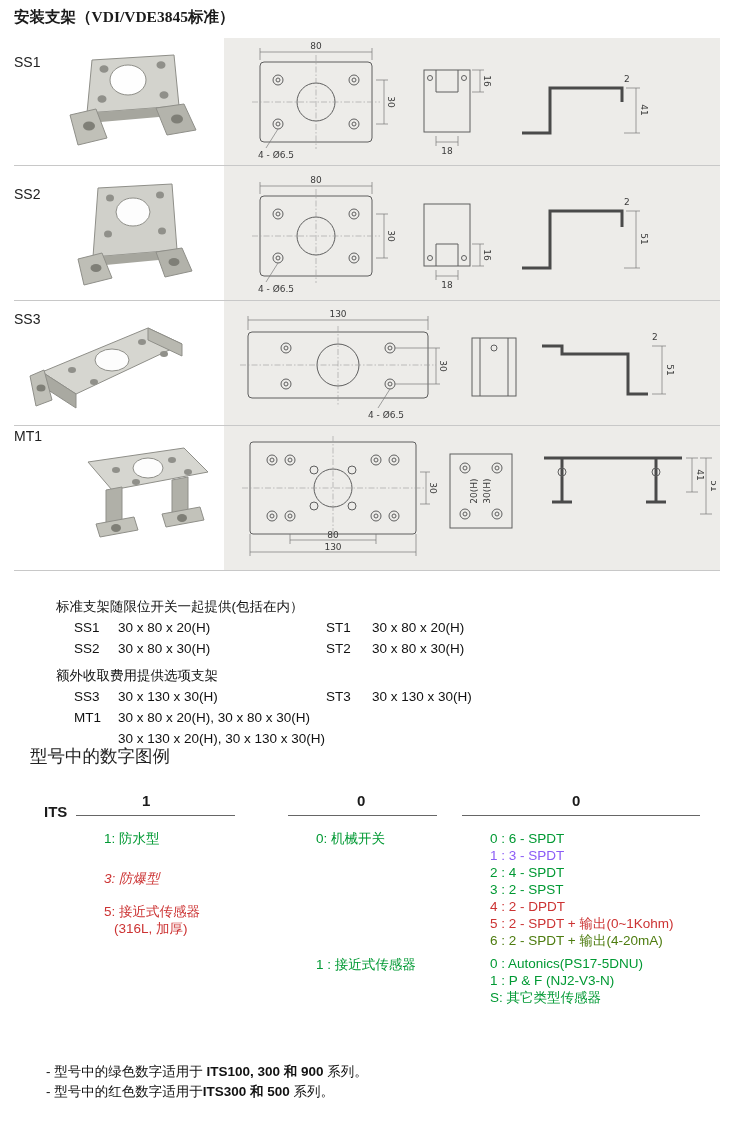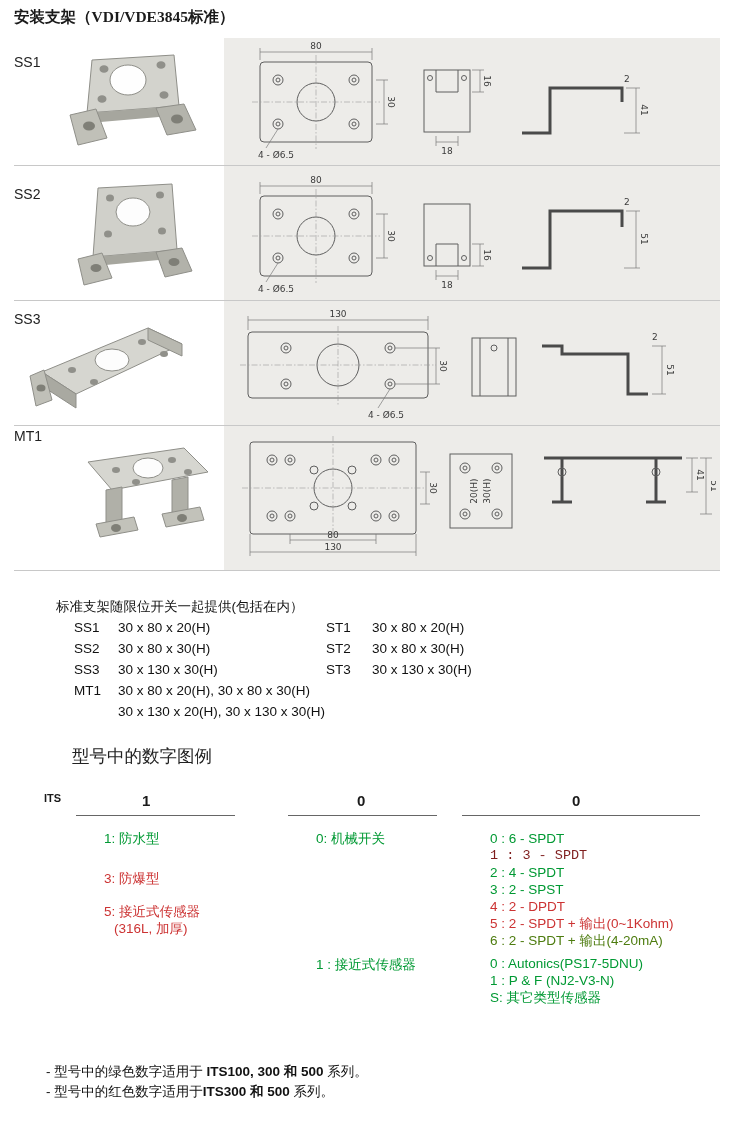--- a/index.html
+++ b/index.html
@@ -14,23 +14,23 @@
   svg text.dim{font-size:9px;fill:#3a3a3a;font-family:"DejaVu Sans",sans-serif;}
   .ln{stroke:#5f5f5f;fill:none;stroke-width:1;}
   .cl{stroke:#9a9a9a;fill:none;stroke-width:0.6;stroke-dasharray:6 2 1.5 2;}
   .dimln{stroke:#7a7a7a;fill:none;stroke-width:0.7;}
   .thick{stroke:#4a4a4a;fill:none;stroke-width:3;}
   .specs{position:absolute;left:56px;top:596px;font-size:13.5px;line-height:21px;color:#111;}
   .spec-grid{display:grid;grid-template-columns:44px 208px 46px 200px;margin-left:18px;}
   .span-rest{grid-column:2/5;}
   .mt6{margin-top:6px;}
   .legend-heading{position:absolute;left:30px;top:744px;font-size:17.5px;
-                  font-family:"Liberation Serif","DejaVu Serif",serif;color:#222;margin-left:42px;}
+                  font-family:"Liberation Serif","DejaVu Serif",serif;color:#222;}
   .legend{position:absolute;left:0;top:788px;width:749px;font-size:13.5px;}
-  .legend-prefix{position:absolute;left:44px;top:4px;font-weight:bold;font-size:11px;}
+  .legend-prefix{position:absolute;left:44px;top:15px;font-weight:bold;font-size:15px;}
   .legend-digit{position:absolute;top:4px;font-weight:bold;font-size:15px;}
   .d1{left:142px;}.d2{left:357px;}.d3{left:572px;}
   .uline{position:absolute;top:27px;height:1px;background:#666;}
   .u1{left:76px;width:159px;}.u2{left:288px;width:149px;}.u3{left:462px;width:238px;}
   .lcol{position:absolute;line-height:17px;margin-left:28px;}
   .col1{left:76px;top:42px;}.col2{left:288px;top:42px;}.col3{left:462px;top:42px;}
   .mb23{margin-bottom:23px;}.mb16{margin-bottom:16px;}
   .sub{padding-left:10px;}
   .gap{height:6px;}
   .mt109{margin-top:109px;}
@@ -328,20 +328,21 @@
       <span>30 x 80 x 20(H)</span>
       <span>ST1</span>
       <span>30 x 80 x 20(H)</span>
     </div>
     <div class="spec-grid">
       <span>SS2</span>
       <span>30 x 80 x 30(H)</span>
       <span>ST2</span>
       <span>30 x 80 x 30(H)</span>
     </div>
+    <div class="mt6">额外收取费用提供选项支架</div>
     <div class="spec-grid">
       <span>SS3</span>
       <span>30 x 130 x 30(H)</span>
       <span>ST3</span>
       <span>30 x 130 x 30(H)</span>
     </div>
     <div class="spec-grid">
       <span>MT1</span>
       <span class="span-rest">30 x 80 x 20(H), 30 x 80 x 30(H)</span>
     </div>
@@ -356,43 +357,43 @@
     <span class="legend-prefix">ITS</span>
     <span class="legend-digit d1">1</span>
     <span class="legend-digit d2">0</span>
     <span class="legend-digit d3">0</span>
     <div class="uline u1"></div>
     <div class="uline u2"></div>
     <div class="uline u3"></div>
 
     <div class="lcol col1">
       <div class="mb23" style="color: rgb(0, 153, 51);">1: 防水型</div>
-      <div class="mb16" style="color: rgb(204, 51, 51);">3: 防爆型</div>
+      <div class="mb16" style="color: rgb(204, 51, 51); font-style: italic;">3: 防爆型</div>
       <div style="color: rgb(204, 51, 51);">5: 接近式传感器</div>
       <div class="sub" style="color: rgb(204, 51, 51);">(316L, 加厚)</div>
     </div>
 
     <div class="lcol col2">
       <div style="color: rgb(0, 153, 51);">0: 机械开关</div>
       <div class="mt109" style="color: rgb(0, 153, 51);">1 : 接近式传感器</div>
     </div>
 
     <div class="lcol col3">
       <div style="color: rgb(0, 153, 51);">0 : 6 - SPDT</div>
-      <div style="color: #7f1d1d; font-family: Liberation Mono, monospace;">1 : 3 - SPDT</div>
+      <div style="color: #8b5cf6;">1 : 3 - SPDT</div>
       <div style="color: rgb(0, 153, 51);">2 : 4 - SPDT</div>
       <div style="color: rgb(0, 153, 51);">3 : 2 - SPST</div>
       <div style="color: rgb(204, 51, 51);">4 : 2 - DPDT</div>
       <div style="color: rgb(204, 51, 51);">5 : 2 - SPDT + 输出(0~1Kohm)</div>
       <div style="color: #4d7c0f;">6 : 2 - SPDT + 输出(4-20mA)</div>
       <div class="gap"></div>
       <div style="color: rgb(0, 153, 51);">0 : Autonics(PS17-5DNU)</div>
       <div style="color: rgb(0, 153, 51);">1 : P &amp; F (NJ2-V3-N)</div>
       <div style="color: rgb(0, 153, 51);">S: 其它类型传感器</div>
     </div>
   </div>
 
   <div class="footnotes">
-    <div><span>- 型号中的绿色数字适用于 </span><b>ITS100, 300 和 500</b><span> 系列。</span></div>
+    <div><span>- 型号中的绿色数字适用于 </span><b>ITS100, 300 和 900</b><span> 系列。</span></div>
     <div><span>- 型号中的红色数字适用于</span><b>ITS300 和 500</b><span> 系列。</span></div>
   </div>
 
 </div>
 
 </body></html>

